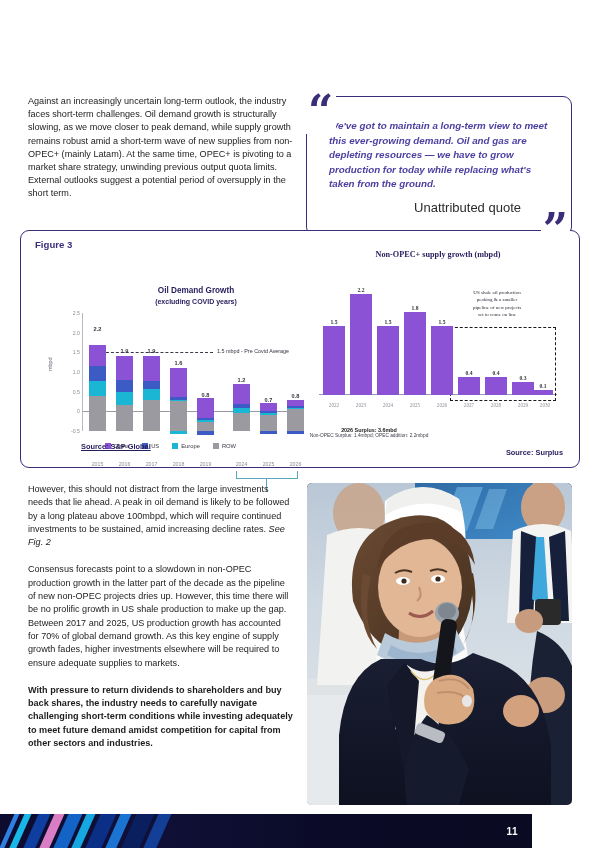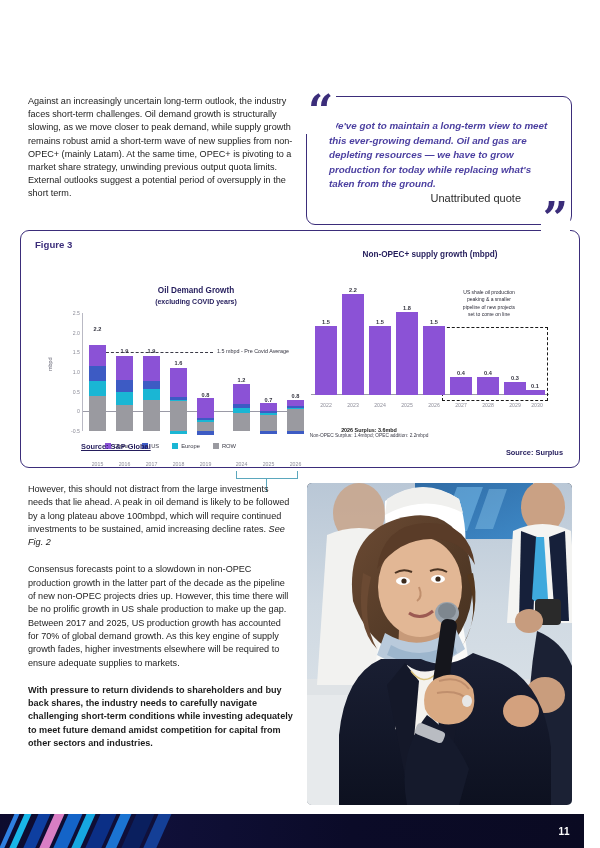--- a/index.html
+++ b/index.html
@@ -28,21 +28,21 @@
     position:absolute;font-family:"DejaVu Serif",serif;font-weight:bold;
     color:#3b2d7a;line-height:1;user-select:none;
   }
   .quote-open{left:0px;top:-6px;font-size:44px;z-index:3;background:#fff;padding:0 3px 0 2px;}
   .quote-close{right:2px;bottom:-16px;font-size:44px;z-index:3;background:#fff;padding:0 2px;}
   .quote-text{
     font-style:italic;font-weight:bold;color:#4b3fa0;
     font-size:9.8px;line-height:14.6px;
   }
   .quote-attr{
-    text-align:right;font-size:11px;color:#2b2b2b;
+    text-align:right;font-size:13px;color:#2b2b2b;margin-top:8px;
     padding-right:34px;
   }
 
   
   .figure-panel{
     position:absolute;left:20px;top:230px;width:560px;height:238px;
     border:1.3px solid #3b2d7a;border-radius:9px;box-sizing:border-box;background:#fff;
   }
   .figure-label{
     position:absolute;left:14px;top:8px;font-size:9.6px;font-weight:bold;color:#3b2d7a;
@@ -77,21 +77,21 @@
   .lg-item{display:flex;align-items:center;gap:3px;font-size:5.8px;color:#3a3a46;}
   .lg-sw{width:6px;height:6px;display:inline-block;}
   .brace{position:absolute;border:1px solid #5ba7bd;border-top:none;height:7px;}
   .brace-stem{position:absolute;width:1px;background:#5ba7bd;}
   .surplus-note{position:absolute;text-align:center;white-space:nowrap;}
   .surplus-title{font-size:5.4px;font-weight:bold;color:#1a1a1a;}
   .surplus-sub{font-size:4.8px;color:#3a3a46;}
   .src{position:absolute;font-size:7.4px;font-weight:bold;color:#241d5c;}
 
   
-  .chart-right{position:absolute;left:284px;top:18px;width:250px;height:200px;}
+  .chart-right{position:absolute;left:292px;top:18px;width:250px;height:200px;font-family:Liberation Serif, serif;}
   .cr-plot{position:absolute;left:6px;top:30px;width:238px;height:116px;}
   .rbar{position:absolute;bottom:0;background:#8b52d6;}
   .rbar-val{position:absolute;left:50%;transform:translateX(-50%);
             font-size:5.6px;font-weight:bold;color:#33333f;}
   .rnote{
     position:absolute;text-align:center;font-size:5px;color:#2b2b38;line-height:7.4px;
     white-space:nowrap;
   }
   .dashbox{position:absolute;border:1.2px dashed #1a1a1a;box-sizing:border-box;}
 
@@ -103,21 +103,21 @@
 
   
   .photo{
     position:absolute;left:307px;top:483px;width:265px;height:322px;
     border-radius:5px;overflow:hidden;background:#101a2e;
   }
   .photo svg{display:block;width:100%;height:100%;}
 
   
   .footer{
-    position:absolute;left:0;bottom:0;width:584px;height:34px;
+    position:absolute;left:0;bottom:0;width:532px;height:34px;
     background:linear-gradient(90deg,#0d0b2e 0%,#10103a 25%,#0b0b28 60%,#0a0a22 100%);
     overflow:hidden;
   }
   .stripe{position:absolute;top:-12px;height:62px;transform:skewX(-24deg);}
   .page-no{
     position:absolute;right:14px;top:50%;transform:translateY(-50%);
     color:#ffffff;font-size:10px;font-weight:bold;letter-spacing:.5px;
   }
 </style>
 </head>

